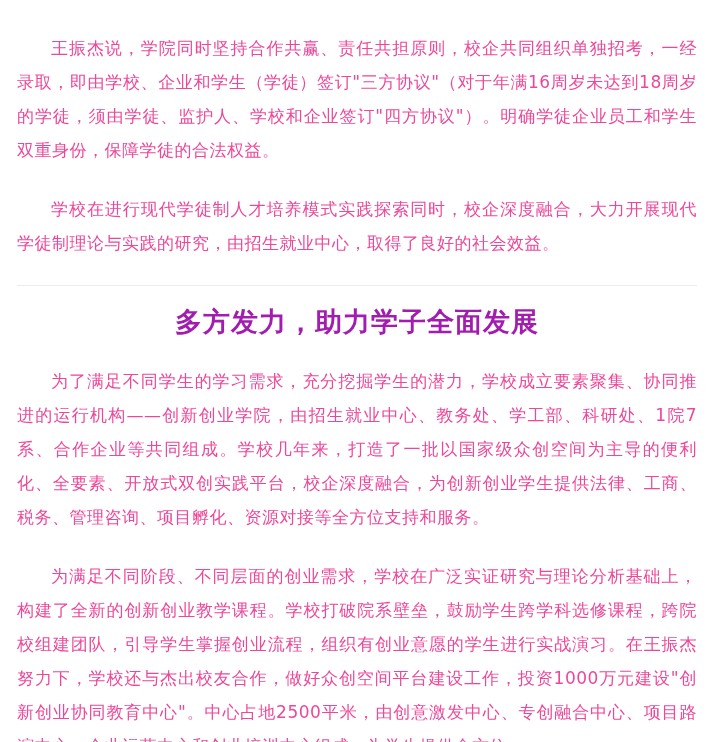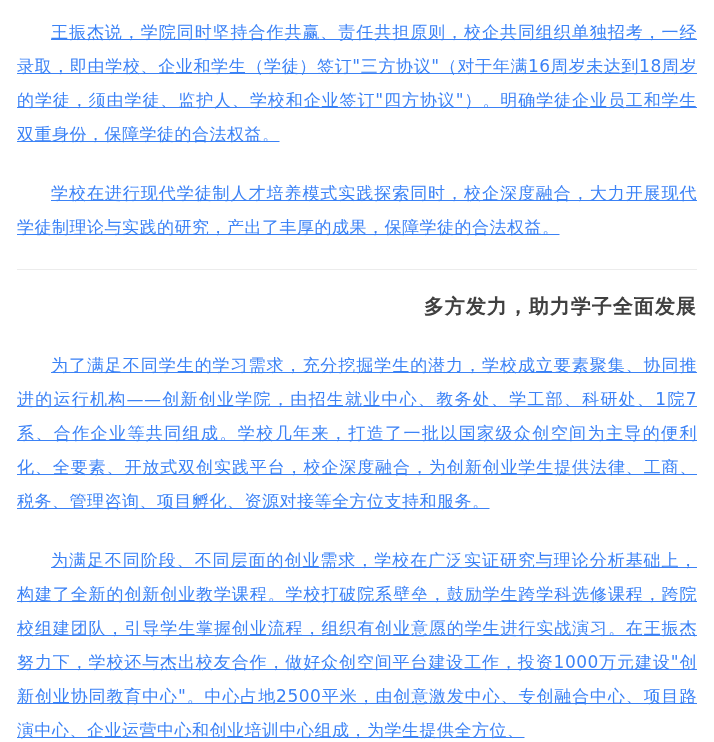--- a/index.html
+++ b/index.html
@@ -15,50 +15,49 @@
     overflow: hidden;
     font-family: "DejaVu Sans", "Liberation Sans", sans-serif;
   }
   .article {
     width: 100%;
   }
   p.body-para {
     font-size: 17px;
     line-height: 34px;
     letter-spacing: 0.5px;
-    color: #3b82f6;
+    color: #ec4899;
     text-indent: 2em;
     text-align: justify;
-    margin: 0 0 25px 0;
-    text-decoration: underline;
+    margin: 16px 0 25px 0;
   }
   .divider {
     border: none;
     border-top: 1px solid #ececec;
     height: 0;
     margin: 21px 0 19px 0;
   }
   h2.section-heading {
-    font-size: 20px;
+    font-size: 27px;
     line-height: 34px;
     letter-spacing: 1px;
-    color: #404040;
+    color: #a21caf;
     font-weight: bold;
-    text-align: right;
+    text-align: center;
     margin: 0 0 25px 0;
   }
 </style>
 </head>
 <body>
 
 <article class="article">
 
   <p class="body-para">王振杰说，学院同时坚持合作共赢、责任共担原则，校企共同组织单独招考，一经录取，即由学校、企业和学生（学徒）签订"三方协议"（对于年满16周岁未达到18周岁的学徒，须由学徒、监护人、学校和企业签订"四方协议"）。明确学徒企业员工和学生双重身份，保障学徒的合法权益。</p>
 
-  <p class="body-para">学校在进行现代学徒制人才培养模式实践探索同时，校企深度融合，大力开展现代学徒制理论与实践的研究，产出了丰厚的成果，保障学徒的合法权益。</p>
+  <p class="body-para">学校在进行现代学徒制人才培养模式实践探索同时，校企深度融合，大力开展现代学徒制理论与实践的研究，由招生就业中心，取得了良好的社会效益。</p>
 
   <hr class="divider">
 
   <h2 class="section-heading">多方发力，助力学子全面发展</h2>
 
   <p class="body-para">为了满足不同学生的学习需求，充分挖掘学生的潜力，学校成立要素聚集、协同推进的运行机构——创新创业学院，由招生就业中心、教务处、学工部、科研处、1院7系、合作企业等共同组成。学校几年来，打造了一批以国家级众创空间为主导的便利化、全要素、开放式双创实践平台，校企深度融合，为创新创业学生提供法律、工商、税务、管理咨询、项目孵化、资源对接等全方位支持和服务。</p>
 
   <p class="body-para">为满足不同阶段、不同层面的创业需求，学校在广泛实证研究与理论分析基础上，构建了全新的创新创业教学课程。学校打破院系壁垒，鼓励学生跨学科选修课程，跨院校组建团队，引导学生掌握创业流程，组织有创业意愿的学生进行实战演习。在王振杰努力下，学校还与杰出校友合作，做好众创空间平台建设工作，投资1000万元建设"创新创业协同教育中心"。中心占地2500平米，由创意激发中心、专创融合中心、项目路演中心、企业运营中心和创业培训中心组成，为学生提供全方位、</p>
 
 </article>

